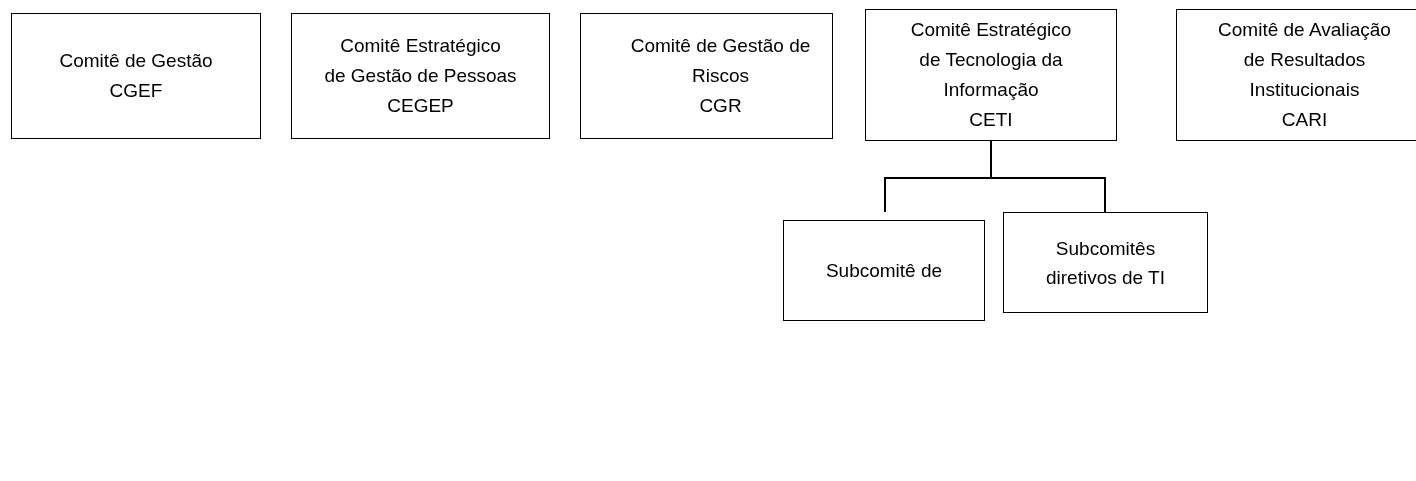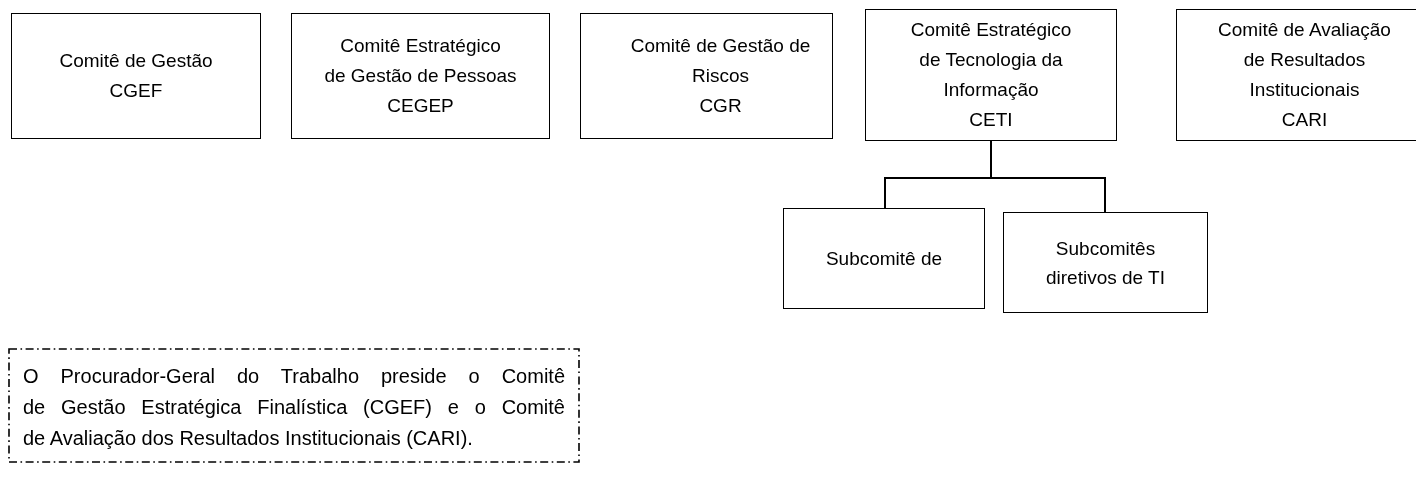--- a/index.html
+++ b/index.html
@@ -69,21 +69,21 @@
   }
   .note-line.last-line {
     text-align: left;
   }
   
   #box-cgef  { left: 11px;   top: 13px;  width: 250px; height: 126px; }
   #box-cegep { left: 291px;  top: 13px;  width: 259px; height: 126px; }
   #box-cgr   { left: 580px;  top: 13px;  width: 253px; height: 126px; padding-left: 28px; }
   #box-ceti  { left: 865px;  top: 9px;   width: 252px; height: 132px; }
   #box-cari  { left: 1176px; top: 9px;   width: 257px; height: 132px; }
-  #sub-governanca { left: 783px;  top: 208px; width: 202px; height: 101px; }
+  #sub-governanca { left: 783px;  top: 220px; width: 202px; height: 101px; }
   #sub-diretivos  { left: 1003px; top: 212px; width: 205px; height: 101px; }
   #conn-stem       { left: 990px;  top: 141px; width: 2px;   height: 38px; }
   #conn-branch     { left: 884px;  top: 177px; width: 222px; height: 2px; }
   #conn-drop-left  { left: 884px;  top: 177px; width: 2px;   height: 35px; }
   #conn-drop-right { left: 1104px; top: 177px; width: 2px;   height: 35px; }
 </style>
 </head>
 <body>
 
 <div class="canvas">
@@ -126,24 +126,14 @@
 
   <div class="box sub" id="sub-governanca">
     <div class="line">Subcomitê de</div>
   </div>
 
   <div class="box sub" id="sub-diretivos">
     <div class="line">Subcomitês</div>
     <div class="line">diretivos de TI</div>
   </div>
 
-  <div class="note">
-    <svg viewBox="0 0 572 115" preserveAspectRatio="none">
-      <rect x="1" y="1" width="570" height="113" fill="none" stroke="#000000" stroke-width="1.6" stroke-dasharray="8 3.5 1.6 3.5"></rect>
-    </svg>
-    <div class="note-text">
-      <div class="note-line justify-line">O Procurador-Geral do Trabalho preside o Comitê</div>
-      <div class="note-line justify-line">de Gestão Estratégica Finalística (CGEF) e o Comitê</div>
-      <div class="note-line last-line">de Avaliação dos Resultados Institucionais (CARI).</div>
-    </div>
-  </div>
 
 </div>
 
 </body></html>

